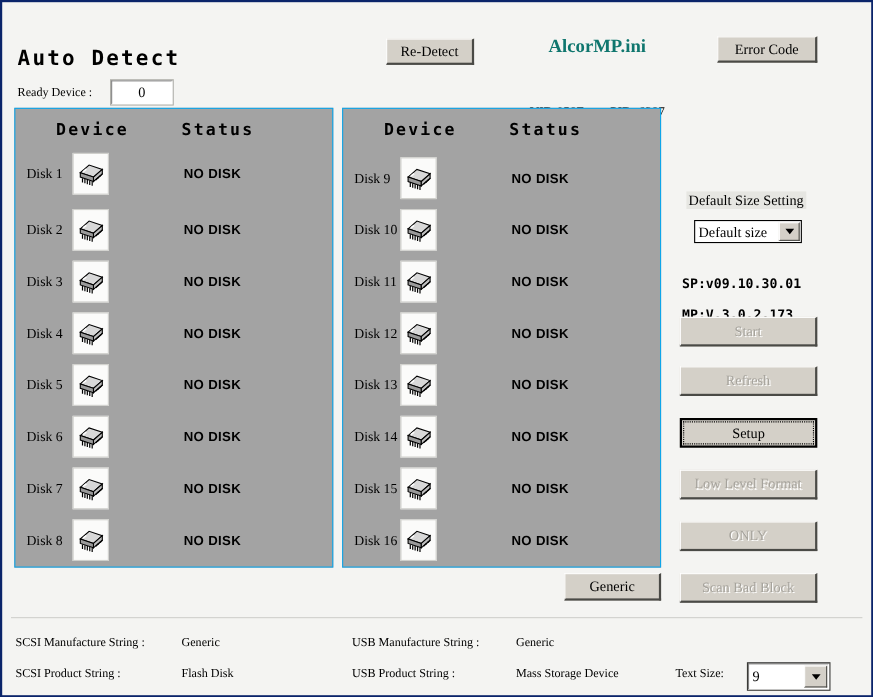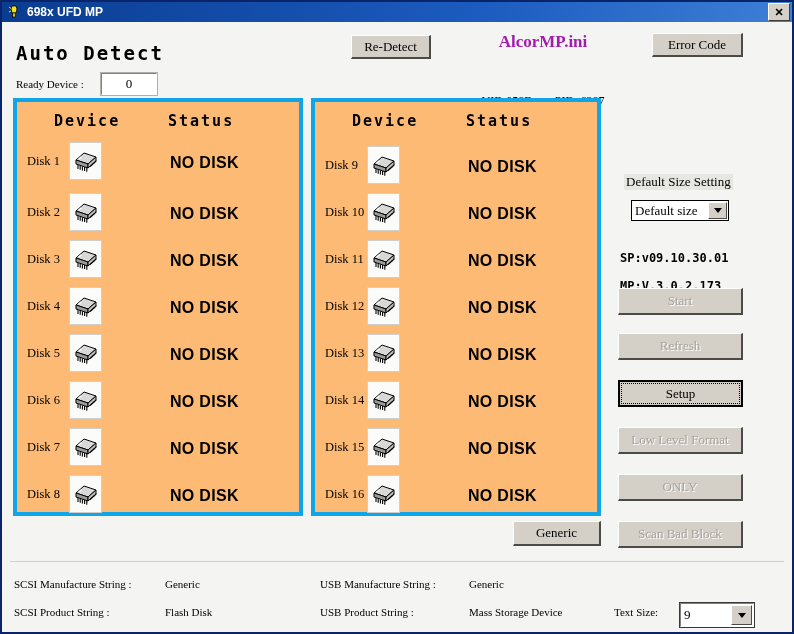--- a/index.html
+++ b/index.html
@@ -59,52 +59,52 @@
   .readyfield{
     position:absolute;box-sizing:border-box;background:#ffffff;
     border-top:1px solid #808080;border-left:1px solid #808080;
     border-right:1px solid #ffffff;border-bottom:1px solid #ffffff;
     outline:1px solid #b0b0aa;
     font-family:"Liberation Serif",serif;font-size:13px;color:#000;
     display:flex;align-items:center;justify-content:center;
   }
   .apptitle{
     position:absolute;text-align:center;width:200px;
-    font-family:"Liberation Serif",serif;font-weight:bold;color:#a21caf;
+    font-family:"Liberation Serif",serif;font-weight:bold;color:#0f766e;
   }
   .apptitle .l1{font-size:17px;display:block;line-height:20px;}
   .apptitle .l2{font-size:17px;display:block;line-height:20px;}
   .vidpid{
     position:absolute;width:220px;text-align:center;
     font-family:"Liberation Serif",serif;font-size:12px;color:#000;
   }
   .vidpid span{display:inline-block;margin-top:20px;}
   .vidpid .gap{width:18px;}
   
   .panel{
     position:absolute;box-sizing:border-box;
-    background:#fdba74;border:4px solid #0ea5e9;
+    background:#a3a3a3;border:1px solid #0ea5e9;
   }
   .colhdr{
     position:absolute;font-family:"DejaVu Sans Mono",monospace;
     font-size:15px;font-weight:bold;letter-spacing:2px;color:#000;
   }
   .disk-row{position:absolute;left:0;right:0;height:46px;}
   .disk-label{
     position:absolute;font-family:"Liberation Serif",serif;font-size:12.5px;
     color:#000;white-space:nowrap;
   }
   .disk-icon{
     position:absolute;width:33px;height:38px;box-sizing:border-box;
     background:#fbfbfa;border:1px solid #cfcfcb;
     display:flex;align-items:center;justify-content:center;
   }
   .disk-status{
     position:absolute;font-family:"Liberation Sans",sans-serif;
-    font-size:16px;font-weight:bold;color:#000;letter-spacing:.3px;
+    font-size:12px;font-weight:bold;color:#000;letter-spacing:.3px;
   }
   
   .dss-label{
     position:absolute;font-family:"Liberation Serif",serif;font-size:13px;
     color:#000;background:#e6e6e2;padding:0 2px;white-space:nowrap;
   }
   .combo{
     position:absolute;box-sizing:border-box;background:#ffffff;
     border:1px solid #000000;display:flex;align-items:center;
     font-family:"Liberation Serif",serif;font-size:13px;color:#000;
@@ -137,33 +137,20 @@
     border-top:1px solid #ffffff;border-left:1px solid #ffffff;
     border-right:1px solid #4a4a46;border-bottom:1px solid #4a4a46;
     display:flex;align-items:center;justify-content:center;
   }
 </style>
 </head>
 <body>
 
 <div class="window">
 
-  <div class="titlebar">
-    <span class="tb-icon">
-      <svg width="16" height="15" viewBox="0 0 16 15">
-        <rect x="0" y="0" width="16" height="15" fill="#0a3d91"></rect>
-        <path d="M6 1 L10 1 L11 4 L10 8 L6 8 L5 4 Z" fill="#f2e11c" stroke="#000" stroke-width="0.8"></path>
-        <rect x="6.5" y="8" width="3" height="4" fill="#d6bf12" stroke="#000" stroke-width="0.7"></rect>
-        <path d="M3 2 L5 3.5" stroke="#f2e11c" stroke-width="1"></path>
-        <path d="M3 7 L5 6" stroke="#f2e11c" stroke-width="1"></path>
-      </svg>
-    </span>
-    <span class="tb-title">698x UFD MP</span>
-    <div class="tb-close">✕</div>
-  </div>
 
   <div class="autodetect">Auto  Detect</div>
 
   <div class="lbl" style="left:14px;top:76px;">Ready Device :</div>
   <div class="readyfield" style="left:99px;top:71px;width:56px;height:22px;">0</div>
 
   <div class="btn" style="left:349px;top:33px;width:80px;height:24px;">Re-Detect</div>
 
   <div class="apptitle" style="left:441px;top:30px;">
     <span class="l1">AlcorMP.ini</span>

